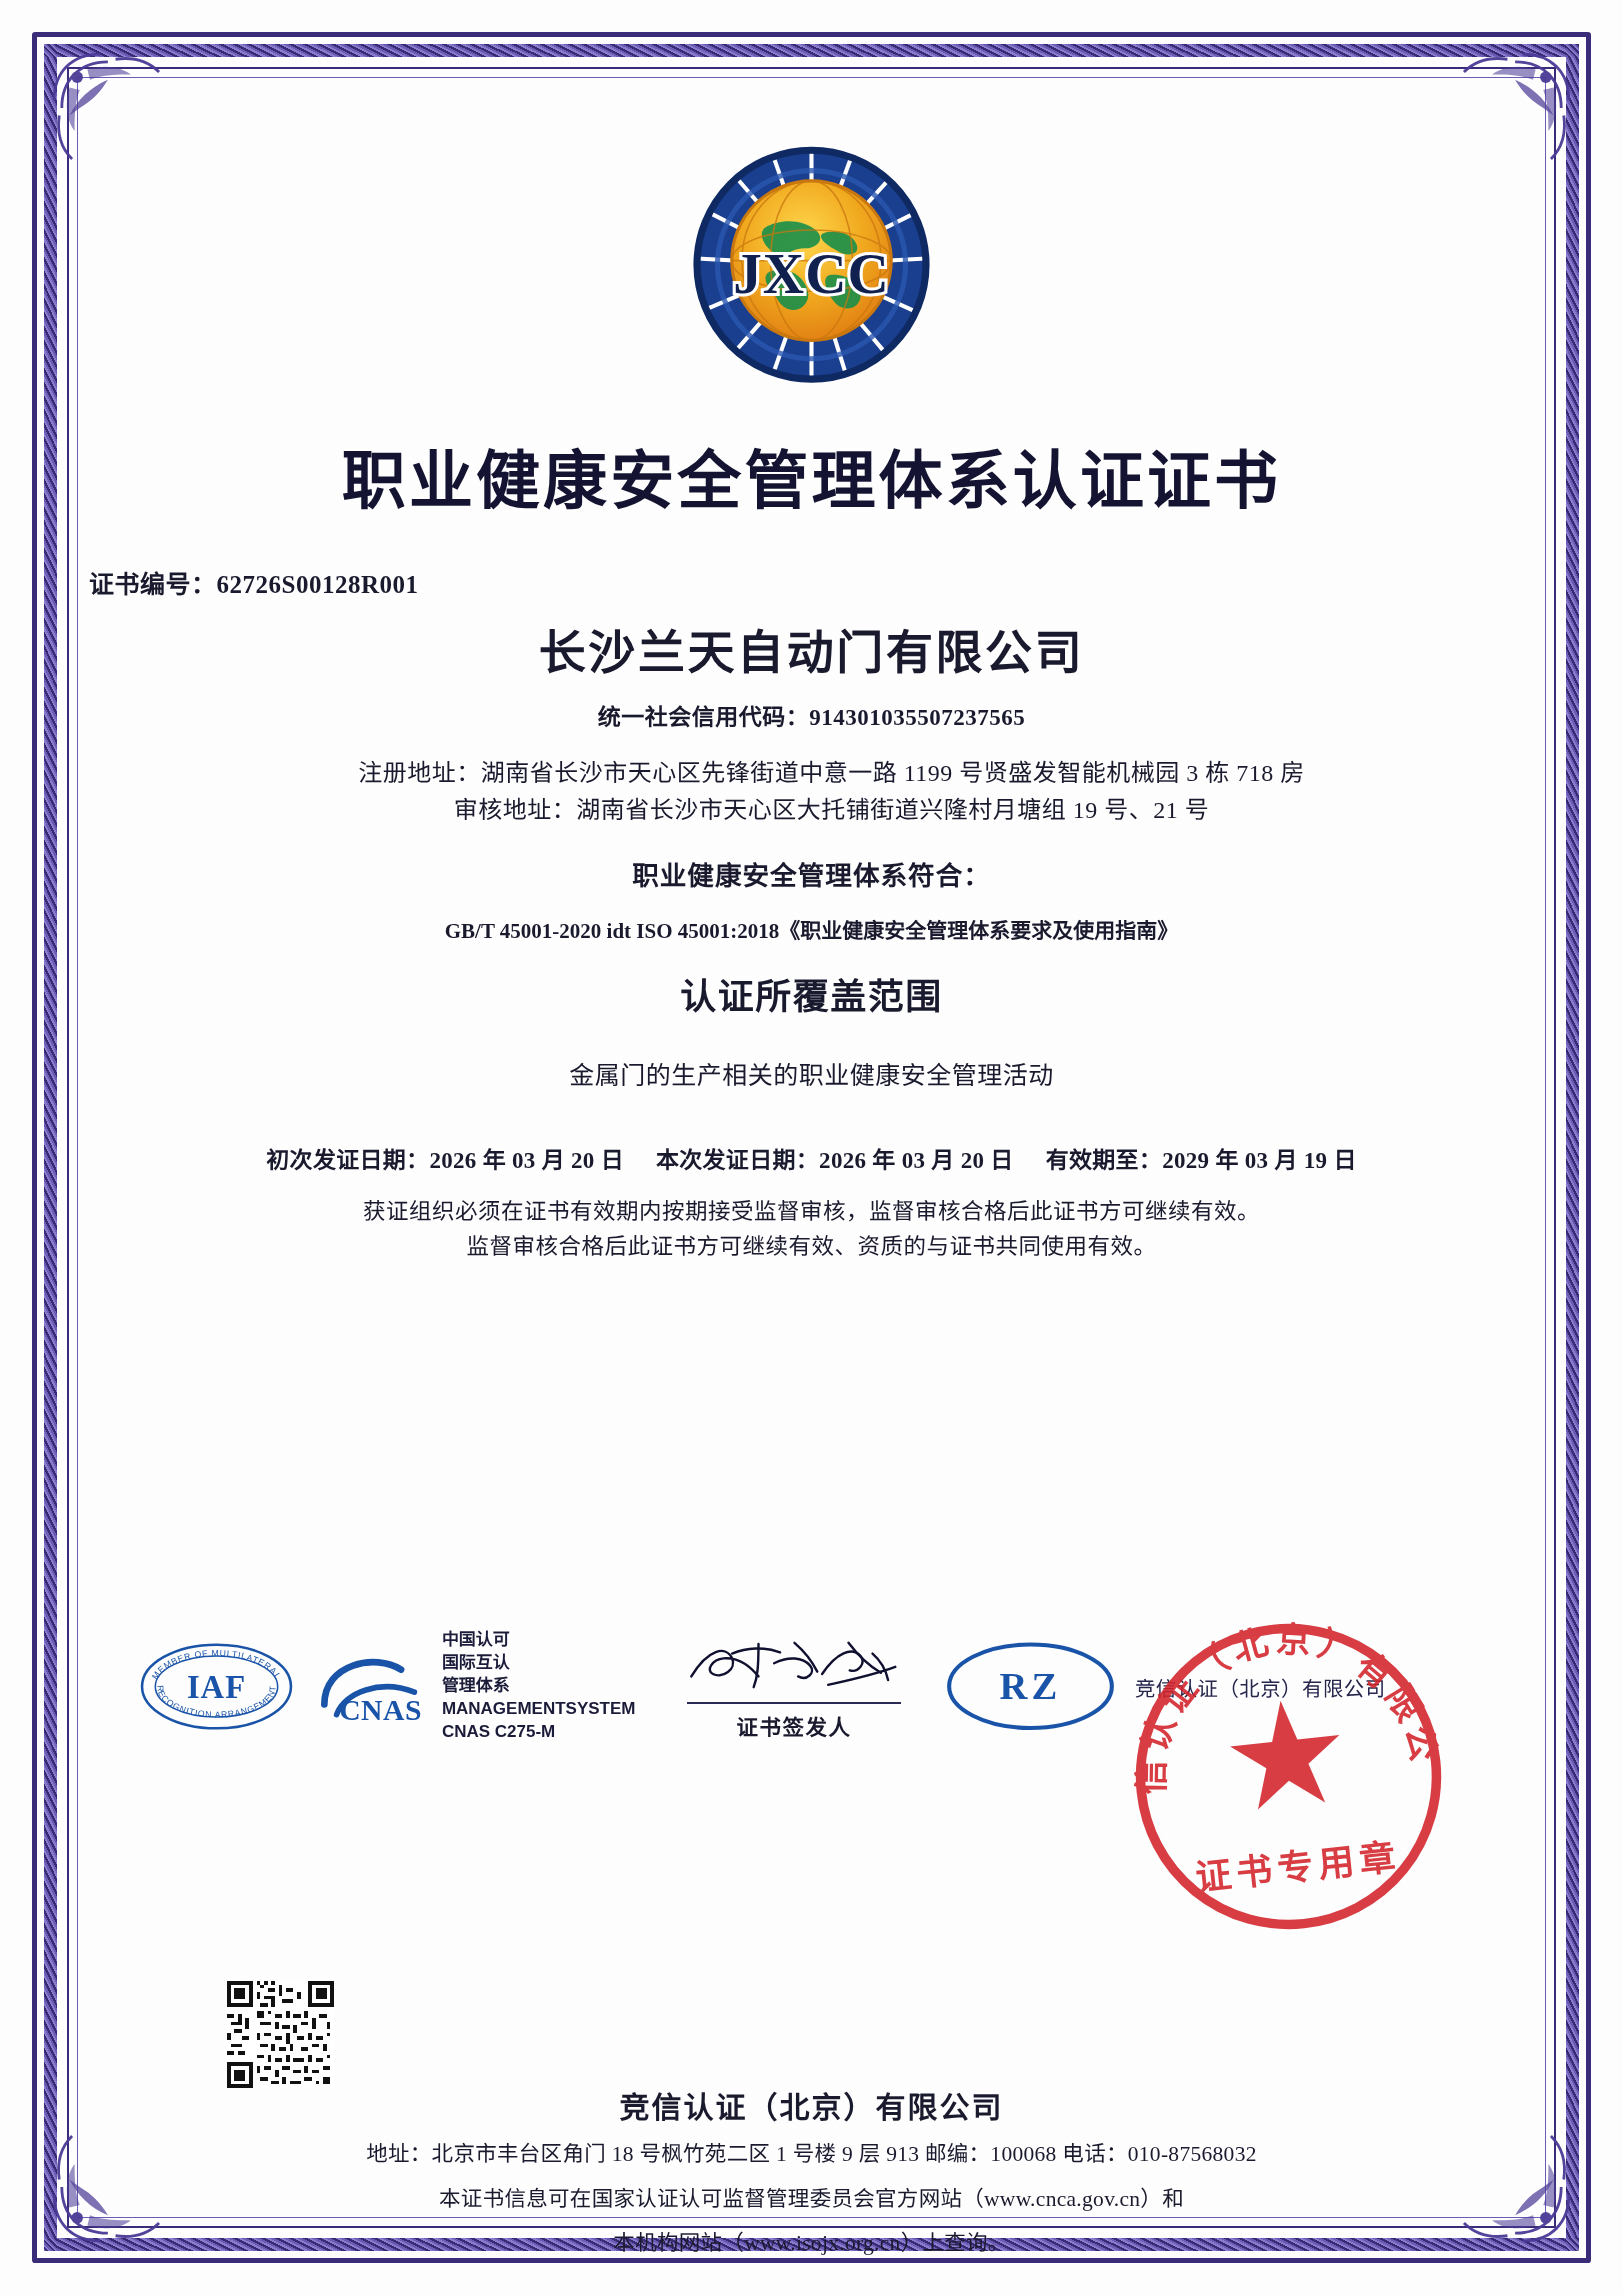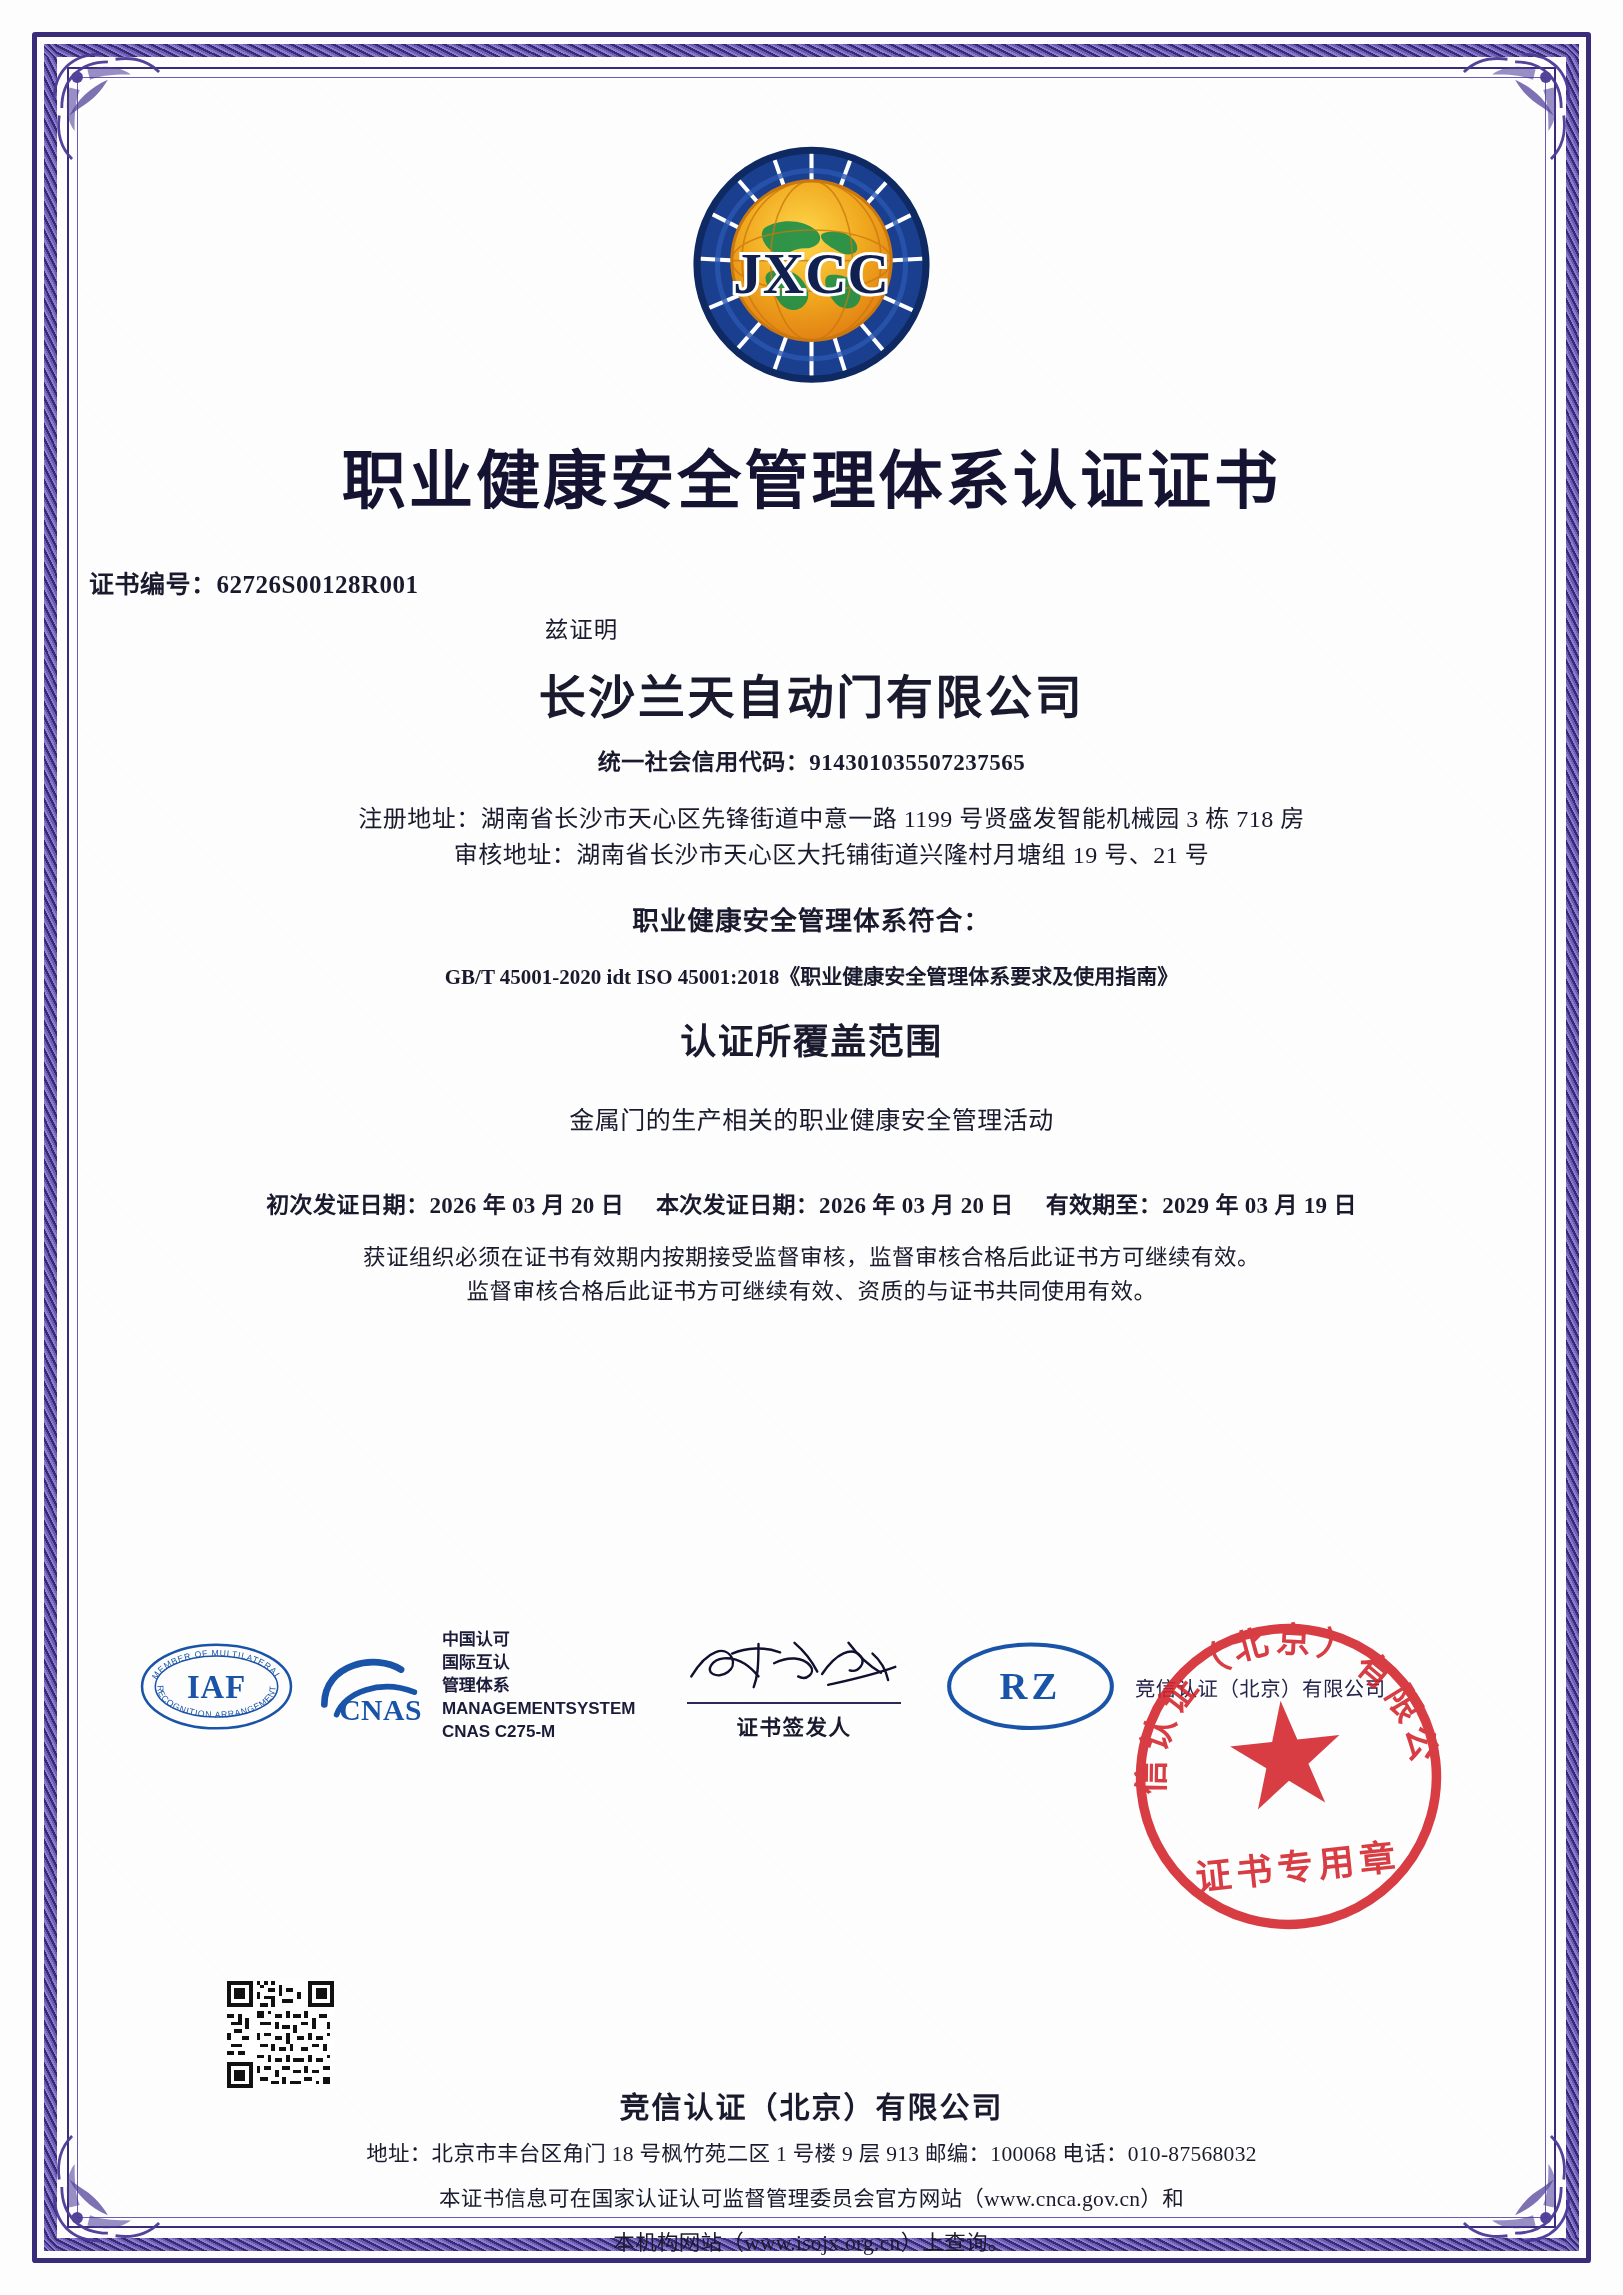--- a/index.html
+++ b/index.html
@@ -452,23 +452,20 @@
     </div>
 
     <div class="cert-title">职业健康安全管理体系认证证书</div>
 
     <div class="cert-no-row">
       <div class="cert-no">
         <span>证书编号：</span><span class="num">62726S00128R001</span>
       </div>
     </div>
 
-    <div class="zi-row">
-      <span class="zi">兹证明</span>
-    </div>
 
     <div class="company">长沙兰天自动门有限公司</div>
     <div class="credit">统一社会信用代码：914301035507237565</div>
 
     <div class="addr-block">
       <div class="addr-line">注册地址：湖南省长沙市天心区先锋街道中意一路 1199 号贤盛发智能机械园 3 栋 718 房</div>
       <div class="addr-line">审核地址：湖南省长沙市天心区大托铺街道兴隆村月塘组 19 号、21 号</div>
     </div>
 
     <div class="std-heading">职业健康安全管理体系符合：</div>

